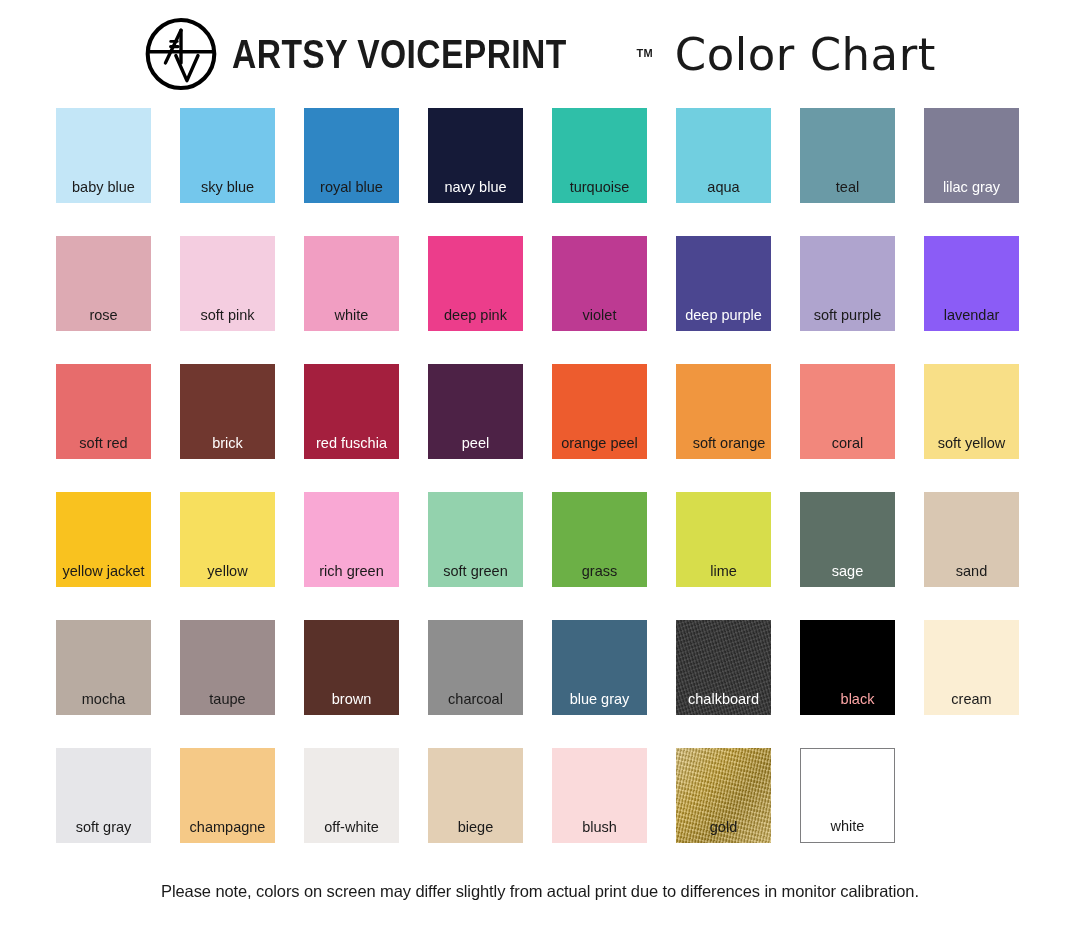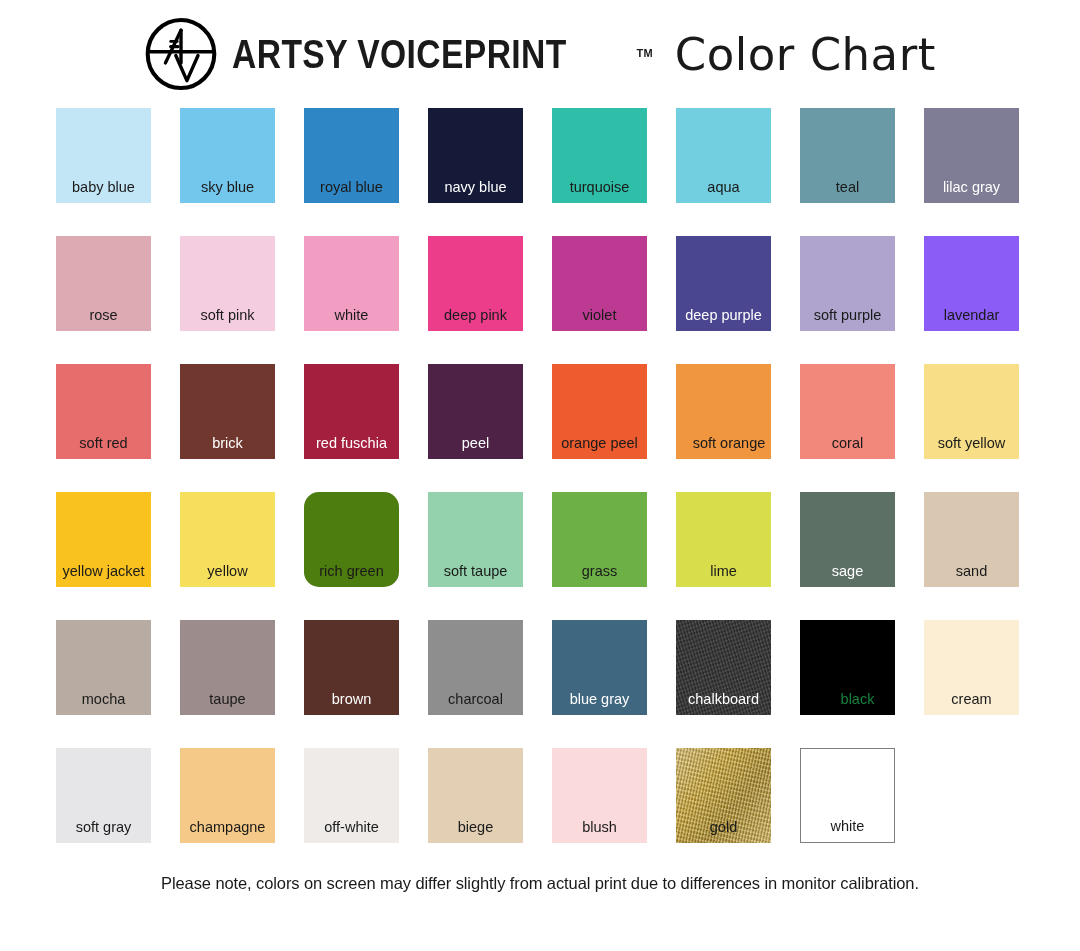--- a/index.html
+++ b/index.html
@@ -124,21 +124,21 @@
   }
   .swatch .label { position: absolute; z-index: 2; margin-top: 24px; }
 
   
   .footer-note {
     width: 1080px;
     text-align: center;
     font-family: "Liberation Sans Narrow", "Liberation Sans", sans-serif;
     font-size: 16.5px;
     color: #1a1a1a;
-    margin-top: 31px;
+    margin-top: 39px;
     letter-spacing: -0.1px;
   }
 </style>
 </head>
 <body>
 
 <div class="header">
   <svg class="logo-mark" viewBox="0 0 100 100" aria-hidden="true">
     <path d="M50 4 C72 4 95 22 95 50 C95 76 74 96 50 96 C26 96 5 77 5 50 C5 23 27 4 50 4 Z" fill="none" stroke="#000" stroke-width="5.5" stroke-linejoin="round"></path>
     <path d="M7 47 L93 47" fill="none" stroke="#000" stroke-width="4.6"></path>
@@ -229,25 +229,25 @@
     </div>
     <div class="swatch" style="background: rgb(248, 223, 135);">
       <span class="label" style="color: rgb(26, 26, 26);">soft yellow</span>
     </div>
     <div class="swatch" style="background: rgb(249, 194, 31);">
       <span class="label" style="color: rgb(26, 26, 26);">yellow jacket</span>
     </div>
     <div class="swatch" style="background: rgb(247, 223, 94);">
       <span class="label" style="color: rgb(26, 26, 26);">yellow</span>
     </div>
-    <div class="swatch" style="background: #4d7c0f; border-radius: 15px;">
+    <div class="swatch" style="background: #f9a8d4;">
       <span class="label" style="color: rgb(26, 26, 26);">rich green</span>
     </div>
     <div class="swatch" style="background: rgb(147, 210, 173);">
-      <span class="label" style="color: rgb(26, 26, 26);">soft taupe</span>
+      <span class="label" style="color: rgb(26, 26, 26);">soft green</span>
     </div>
     <div class="swatch" style="background: rgb(108, 176, 70);">
       <span class="label" style="color: rgb(26, 26, 26);">grass</span>
     </div>
     <div class="swatch" style="background: rgb(215, 221, 75);">
       <span class="label" style="color: rgb(26, 26, 26);">lime</span>
     </div>
     <div class="swatch" style="background: rgb(93, 112, 102);">
       <span class="label" style="color: rgb(255, 255, 255);">sage</span>
     </div>
@@ -266,21 +266,21 @@
     <div class="swatch" style="background: rgb(142, 142, 142);">
       <span class="label" style="color: rgb(26, 26, 26);">charcoal</span>
     </div>
     <div class="swatch" style="background: rgb(64, 103, 128);">
       <span class="label" style="color: rgb(255, 255, 255);">blue gray</span>
     </div>
     <div class="swatch textured" style="background: rgb(51, 51, 51);">
       <span class="label" style="color: rgb(255, 255, 255);">chalkboard</span>
     </div>
     <div class="swatch" style="background: rgb(0, 0, 0);">
-      <span class="label" style="color: #15803d; padding-left: 20px;">black</span>
+      <span class="label" style="color: #fca5a5; padding-left: 20px;">black</span>
     </div>
     <div class="swatch" style="background: rgb(251, 238, 211);">
       <span class="label" style="color: rgb(26, 26, 26);">cream</span>
     </div>
     <div class="swatch" style="background: rgb(230, 230, 233);">
       <span class="label" style="color: rgb(26, 26, 26);">soft gray</span>
     </div>
     <div class="swatch" style="background: rgb(245, 201, 135);">
       <span class="label" style="color: rgb(26, 26, 26);">champagne</span>
     </div>

